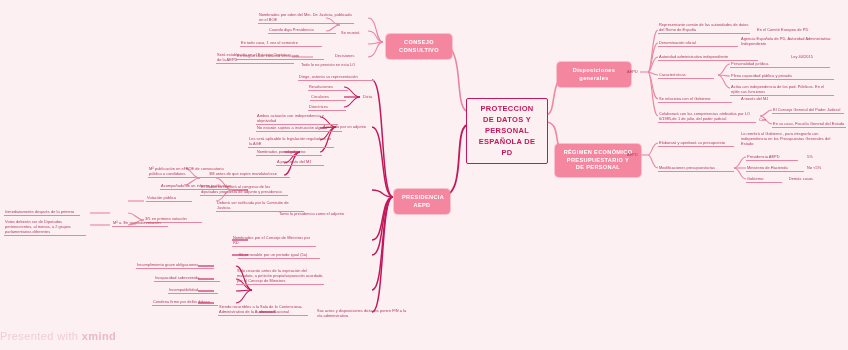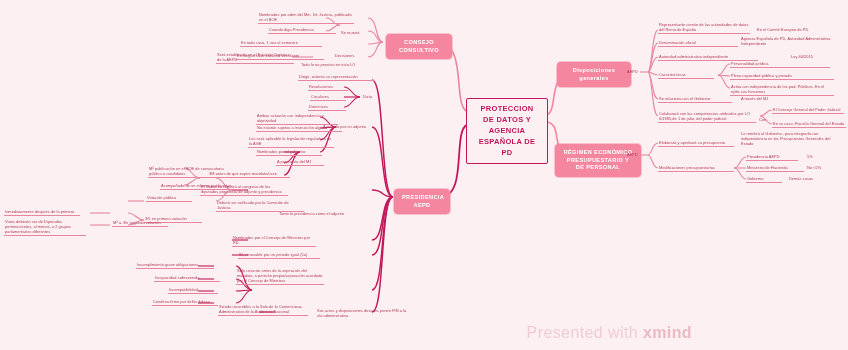--- a/index.html
+++ b/index.html
@@ -48,22 +48,22 @@
     font-size:3.9px;
     line-height:1.3;
     letter-spacing:.05px;
     padding:0 1px 1px 1px;
     white-space:pre-line;
   }
   
   .ul{border-bottom:.8px solid #e7879f;}
 
   .footer{
-    position:absolute;left:0;bottom:8px;width:692px;text-align:right;
-    color:#f0cdd5;font-size:16px;letter-spacing:.4px;
+    position:absolute;left:0;bottom:8px;width:692px;text-align:left;
+    color:#f0cdd5;font-size:11px;letter-spacing:.4px;
   }
   .footer b{color:#eab9c4;font-weight:700;}
 </style>
 </head>
 <body>
 
 <div id="canvas">
 
   <svg class="links" viewBox="0 0 848 350">
     <g fill="none" stroke="#e7879f" stroke-width="1.1">
@@ -144,21 +144,21 @@
       <path d="M200 178 C 192 178, 192 168, 184 168"></path>
       <path d="M200 178 C 192 178, 192 185, 184 185"></path>
       <path d="M144 201 C 136 201, 136 201, 128 201"></path>
       <path d="M144 220 C 136 220, 136 213, 128 213"></path>
       <path d="M144 220 C 136 220, 136 225, 128 225"></path>
       <path d="M110 213 C 100 213, 100 213, 90 213"></path>
       <path d="M110 225 C 100 225, 100 225, 90 225"></path>
     </g>
   </svg>
 
-  <div class="node central" style="left:466px;top:98px;width:82px;">PROTECCION DE DATOS Y AGENCIA ESPAÑOLA DE PD</div>
+  <div class="node central" style="left:466px;top:98px;width:82px;">PROTECCION DE DATOS Y PERSONAL ESPAÑOLA DE PD</div>
 
   <div class="node main-topic" style="left:557px;top:62px;width:74px;">Disposiciones generales</div>
   <div class="node lbl" style="left:626px;top:69px;width:24px;">AEPD</div>
 
   <div class="node lbl ul" style="left:658px;top:22px;width:92px;">Representante común de las autoridades de datos del Reino de España</div>
   <div class="node lbl" style="left:756px;top:27px;width:86px;">En el Comité Europeo de PD</div>
 
   <div class="node lbl ul" style="left:658px;top:40px;width:80px;">Denominación oficial</div>
   <div class="node lbl" style="left:740px;top:36px;width:98px;">Agencia Española de PD, Autoridad Administrativa Independiente</div>
 

